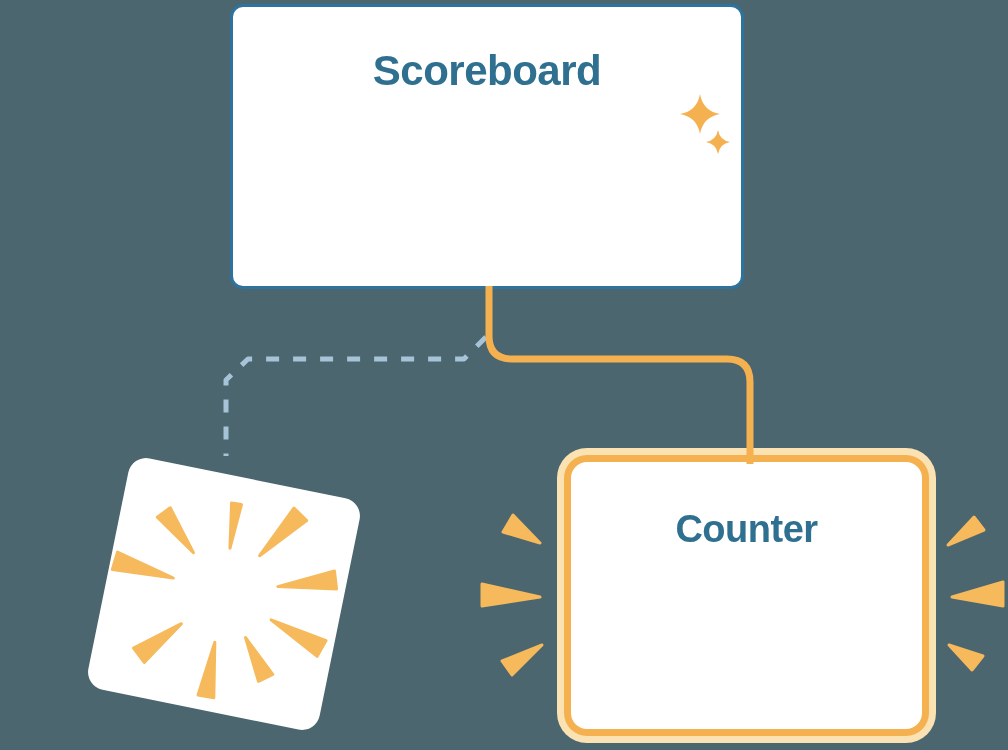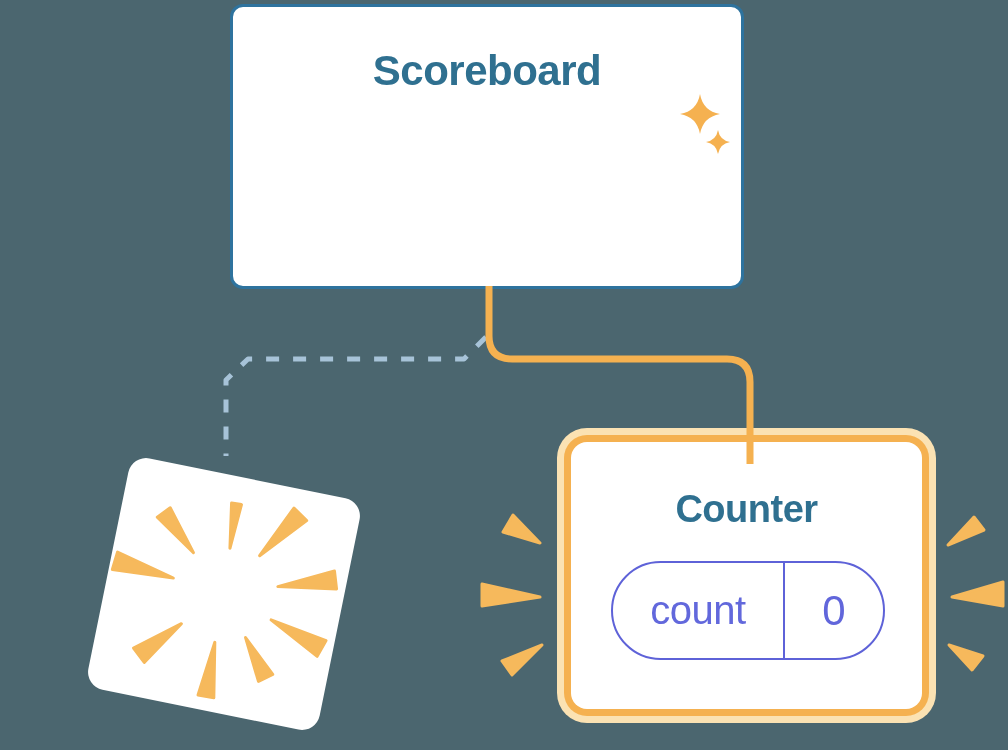--- a/index.html
+++ b/index.html
@@ -32,21 +32,21 @@
     background:#ffffff;border-radius:42px;display:flex;overflow:hidden;
   }
   .pill-cell{display:flex;align-items:center;justify-content:center;}
   .pill-cell.label{flex:0 0 62%;}
   .pill-cell.value{flex:1;}
   .pill-divider-orange{flex:0 0 3px;background:#f5b150;}
   .pill-label-text{font-size:40px;color:#6b6bdf;letter-spacing:-0.5px;}
   .pill-value-text{font-size:40px;font-weight:700;color:#5457d4;letter-spacing:-0.5px;}
   
   .counter-ring{
-    position:absolute;left:557px;top:428px;width:379px;height:295px;
+    position:absolute;left:557px;top:448px;width:379px;height:295px;
     background:#fbe2b3;border-radius:30px;box-sizing:border-box;z-index:2;
   }
   .counter-border{
     position:absolute;left:7px;top:7px;right:7px;bottom:7px;
     background:#f5b150;border-radius:23px;
   }
   .counter-inner{
     position:absolute;left:7px;top:7px;right:7px;bottom:7px;
     background:#ffffff;border-radius:16px;
   }
@@ -94,29 +94,20 @@
         <path d="M82.2,155.6 L40.1,189 L53.5,201 Z"></path>
         <path d="M118.6,167 L112.7,222.2 L128.7,221.6 Z"></path>
       </g>
     </svg>
   </div>
 
   <div class="counter-ring">
     <div class="counter-border">
       <div class="counter-inner">
         <div class="card-title">Counter</div>
-        <div class="counter-pill">
-          <div class="pill-cell label">
-            <span class="counter-label-text">count</span>
-          </div>
-          <div class="pill-divider-purple"></div>
-          <div class="pill-cell value">
-            <span class="counter-value-text">0</span>
-          </div>
-        </div>
       </div>
     </div>
   </div>
 
   <svg class="overlay" viewBox="0 0 1008 750">
 
     <path d="M486,337 L464,359 L248,359 L226,380 L226,456" fill="none" stroke="#a7c3d8" stroke-width="5" stroke-dasharray="13 14" stroke-linejoin="round"></path>
 
     <path d="M489,286 L489,336 Q489,359 512,359 L727,359 Q750,359 750,382 L750,464" fill="none" stroke="#f5b150" stroke-width="7" stroke-linejoin="round"></path>
 

